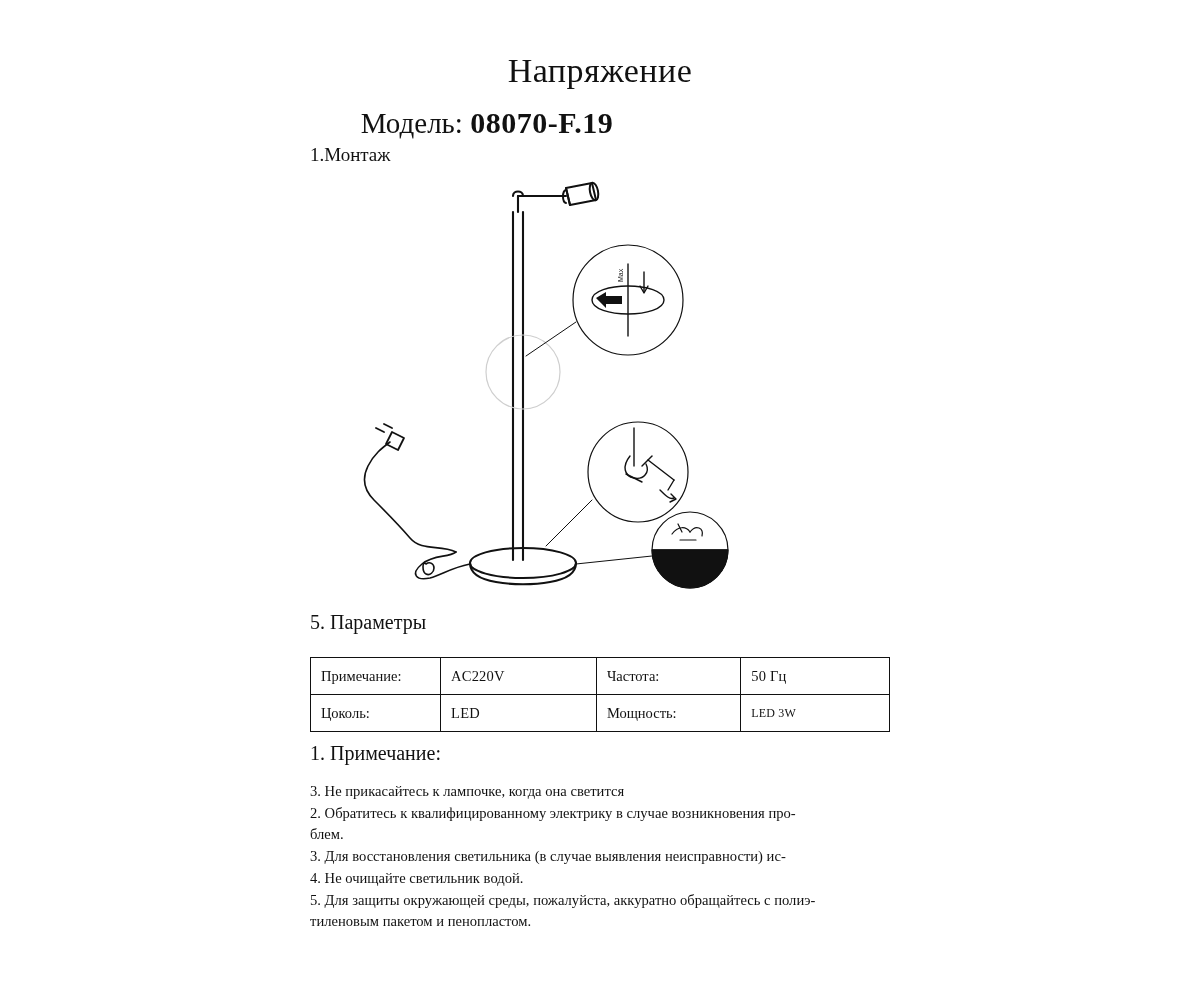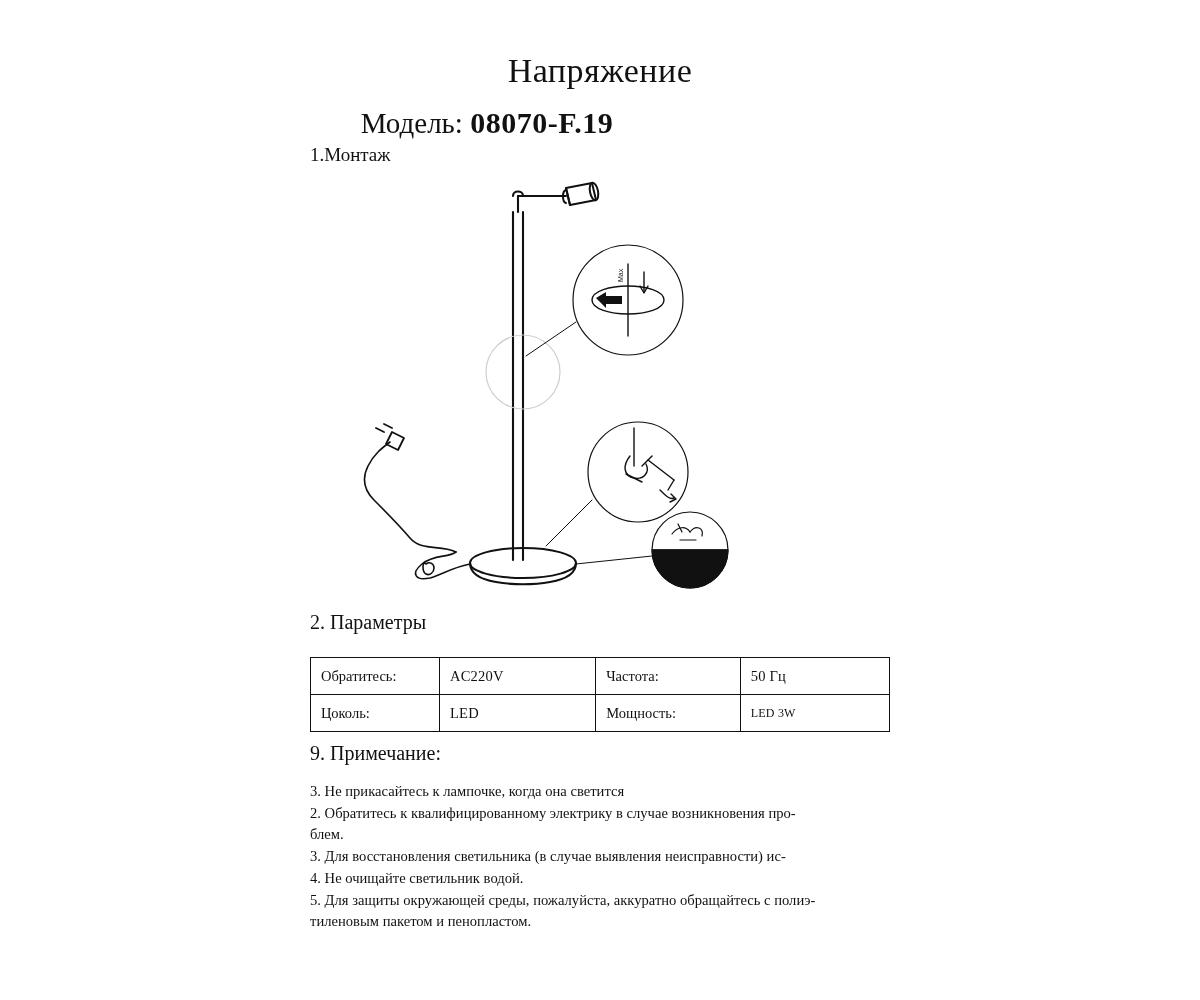--- a/index.html
+++ b/index.html
@@ -202,40 +202,40 @@
           <path d="M360 372 C366 364 374 368 372 376"></path>
           <path d="M350 380 L366 380"></path>
           <path d="M352 372 L348 364"></path>
         </g>
 
         <path d="M246 404 L322 396" stroke="#111" stroke-width="1"></path>
       </g>
     </svg>
   </div>
 
-  <div class="sec-2">2. Параметры</div>
+  <div class="sec-2">5. Параметры</div>
 
   <table class="params">
     <tbody>
       <tr>
-        <td class="key">Обратитесь:</td>
+        <td class="key">Примечание:</td>
         <td class="val">AC220V</td>
         <td class="key2">Частота:</td>
         <td class="val2">50 Гц</td>
       </tr>
       <tr>
         <td class="key">Цоколь:</td>
         <td class="val">LED</td>
         <td class="key2">Мощность:</td>
         <td class="val2 small-cell">LED 3W</td>
       </tr>
     </tbody>
   </table>
 
-  <div class="sec-3">9. Примечание:</div>
+  <div class="sec-3">1. Примечание:</div>
 
   <div class="notes">
     <p>3. Не прикасайтесь к лампочке, когда она светится</p>
     <p>2. Обратитесь к квалифицированному электрику в случае возникновения про-</p>
     <p>блем.</p>
     <p>3. Для восстановления светильника (в случае  выявления неисправности) ис-</p>
     <p>4. Не очищайте  светильник водой.</p>
     <p>5. Для защиты окружающей среды, пожалуйста, аккуратно обращайтесь с полиэ-</p>
     <p>тиленовым пакетом и пенопластом.</p>
   </div>

